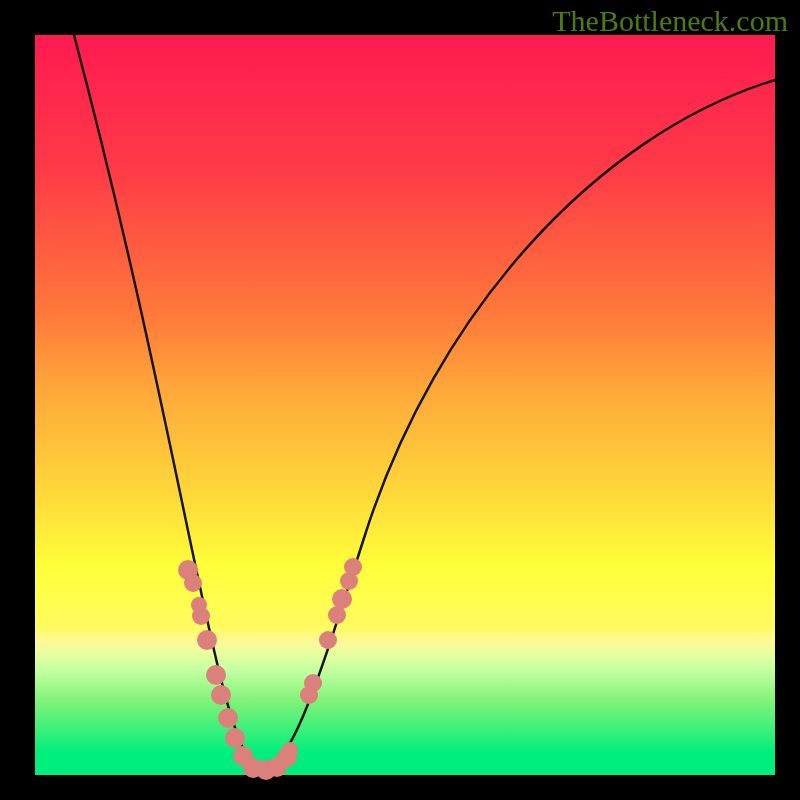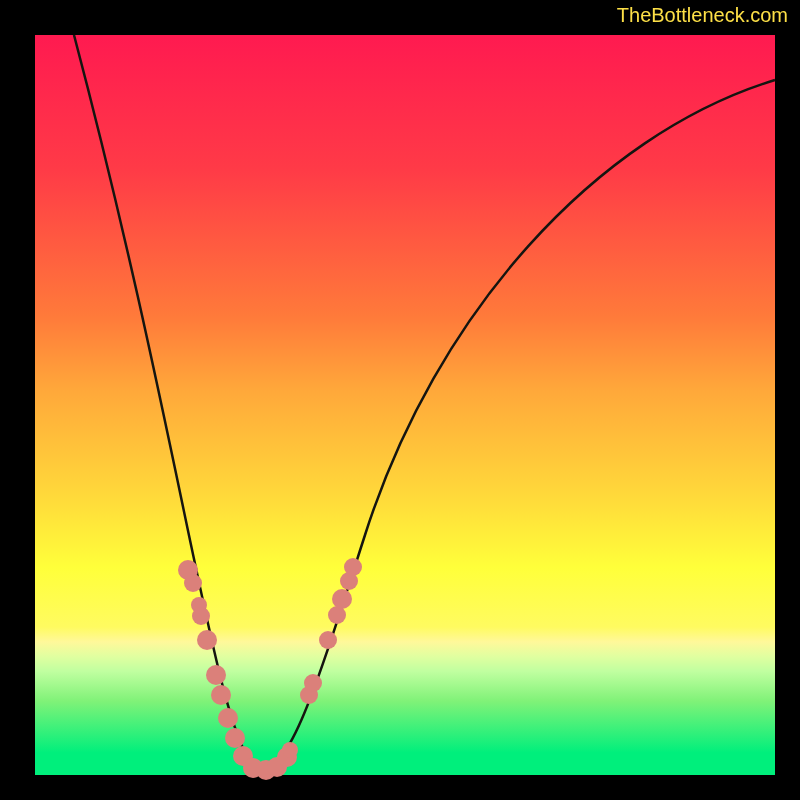--- a/index.html
+++ b/index.html
@@ -52,24 +52,25 @@
     stroke-width: 2.5;
   }
   .marker {
     fill: #db807a;
     stroke: none;
   }
   #watermark {
     position: absolute;
     top: 4px;
     right: 12px;
-    color: #fde047;
-    font-size: 20px;
+    color: #4d7c0f;
+    font-size: 30px;
     font-weight: 400;
     letter-spacing: 0px;
+    font-family: Liberation Serif, serif;
   }
 </style>
 </head>
 <body>
 
 <div id="container">
   <div id="watermark">TheBottleneck.com</div>
   <div id="plot-area">
     <svg id="curve-svg" viewBox="0 0 740 740">
       <path class="curve" d="M 39 0 C 150 420, 180 700, 222 735 C 255 740, 280 655, 330 500 C 400 280, 560 100, 740 45"></path>

